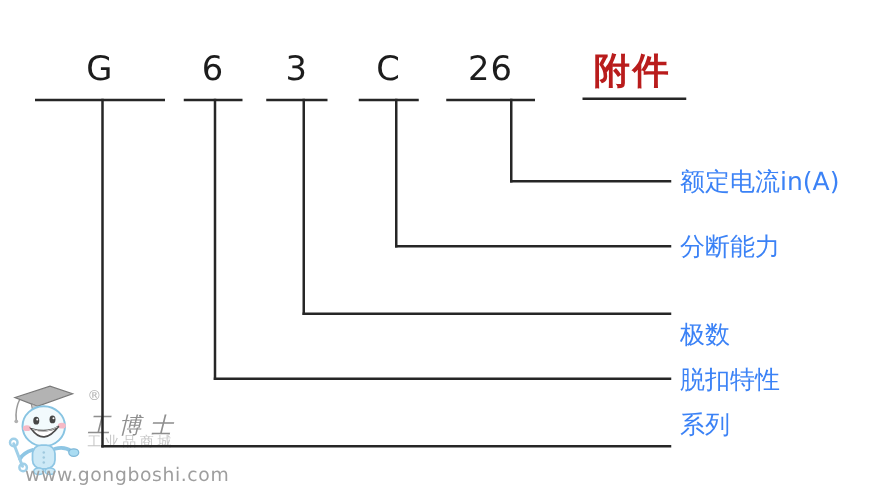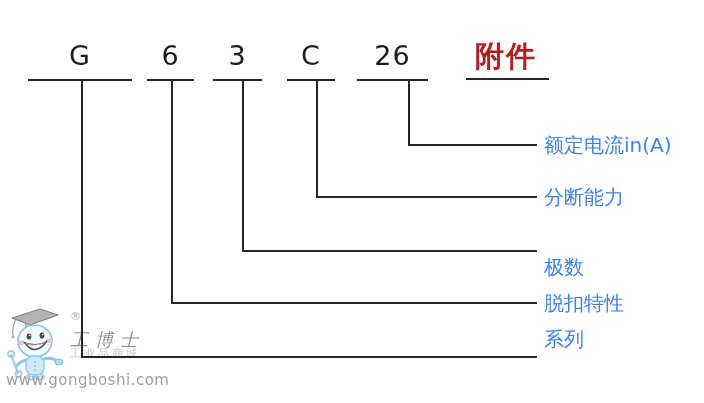--- a/index.html
+++ b/index.html
@@ -47,21 +47,21 @@
   #l-10{top:292px;}
   #l-g {top:328px;}
 
   
   .wm{position:absolute;z-index:1;}
   #wm-mascot{left:5px;top:303px;width:60px;height:78px;}
   #wm-reg{left:70px;top:310px;font-size:11px;color:#b2b2b2;}
   #wm-brand{left:70px;top:328px;font-size:18px;color:#8f8f8f;letter-spacing:7px;
             font-family:"DejaVu Serif","Liberation Serif",serif;font-style:italic;}
   #wm-tagline{left:70px;top:346px;font-size:11px;color:#c6c6c6;letter-spacing:3px;}
-  #wm-url{left:6px;top:371px;font-size:15px;color:#9e9e9e;letter-spacing:0.5px;}
+  #wm-url{left:20px;top:371px;font-size:15px;color:#9e9e9e;letter-spacing:0.5px;}
 </style>
 </head>
 <body>
 
 <div id="canvas">
 
   <div class="code-text" id="code-g">G</div>
   <div class="code-text" id="code-10">6</div>
   <div class="code-text" id="code-3">3</div>
   <div class="code-text" id="code-c">C</div>

